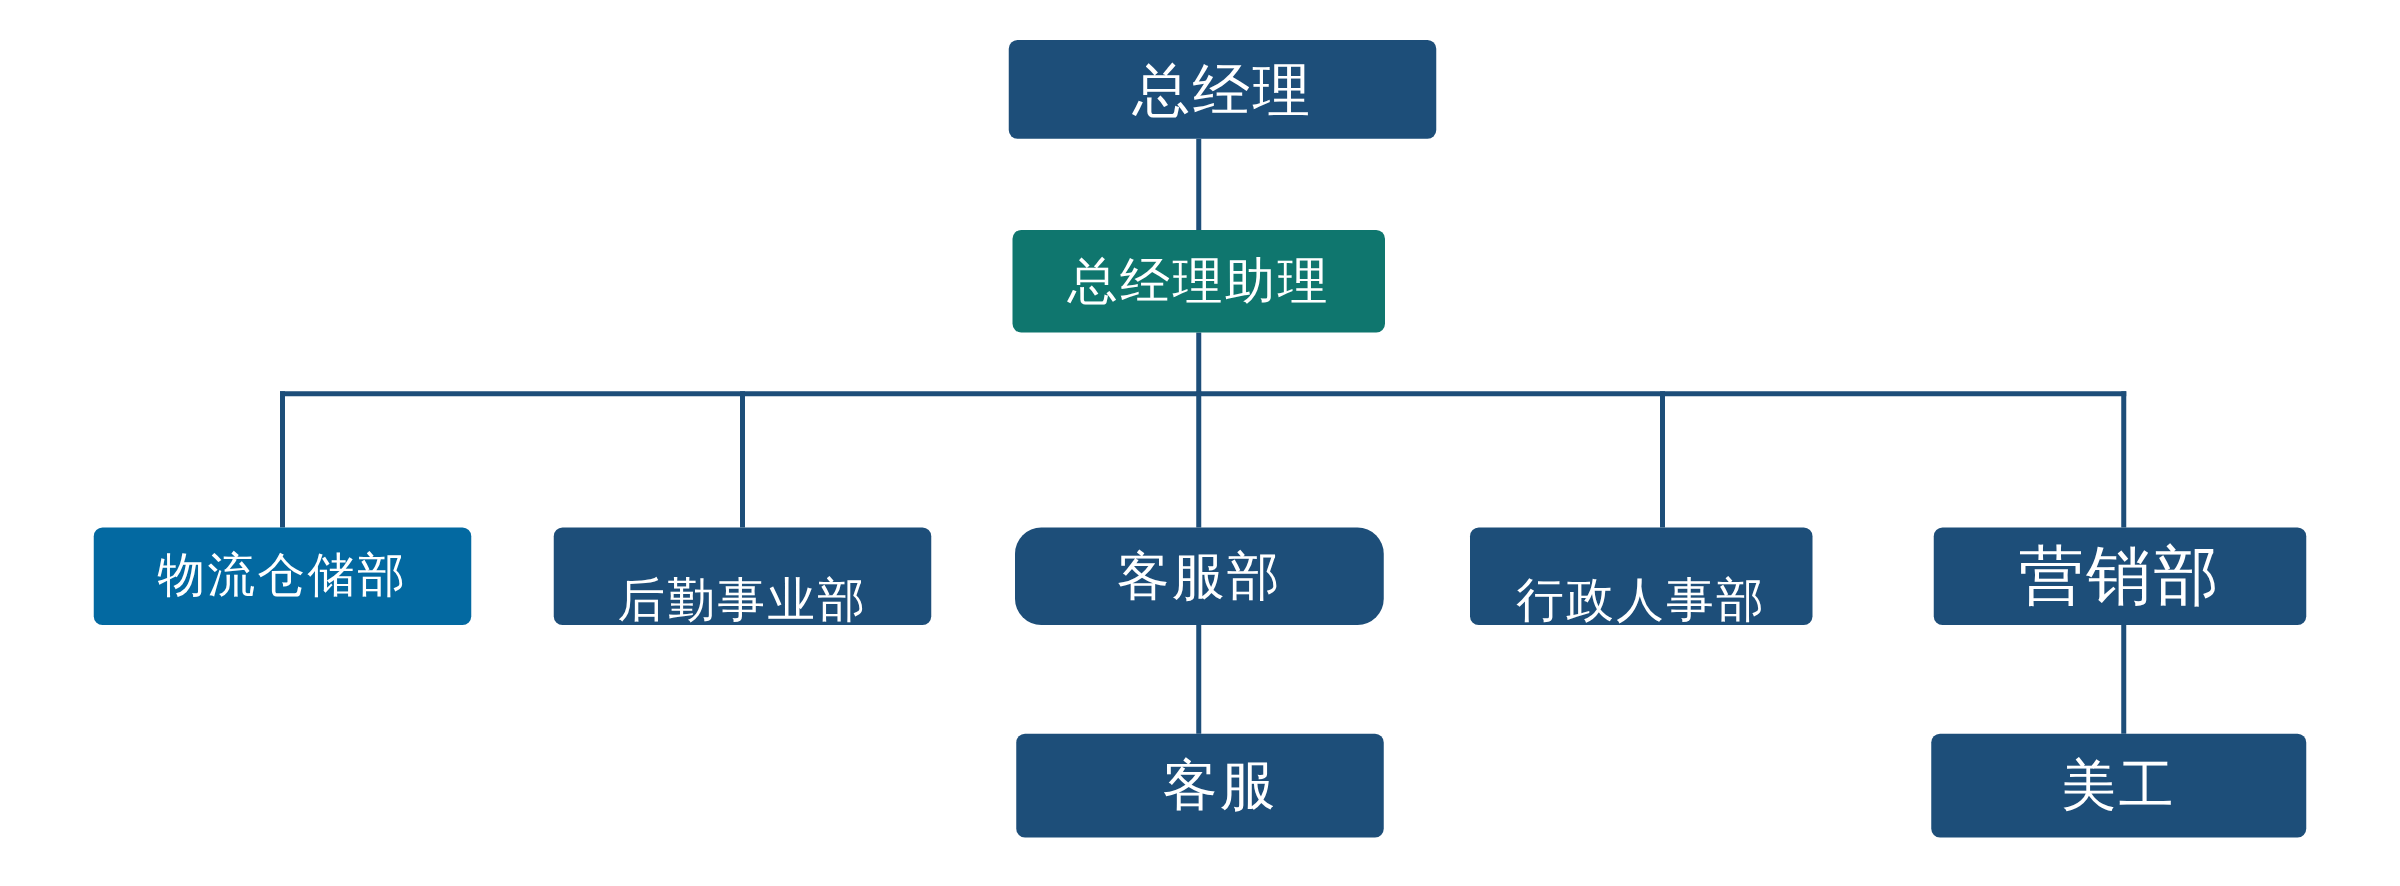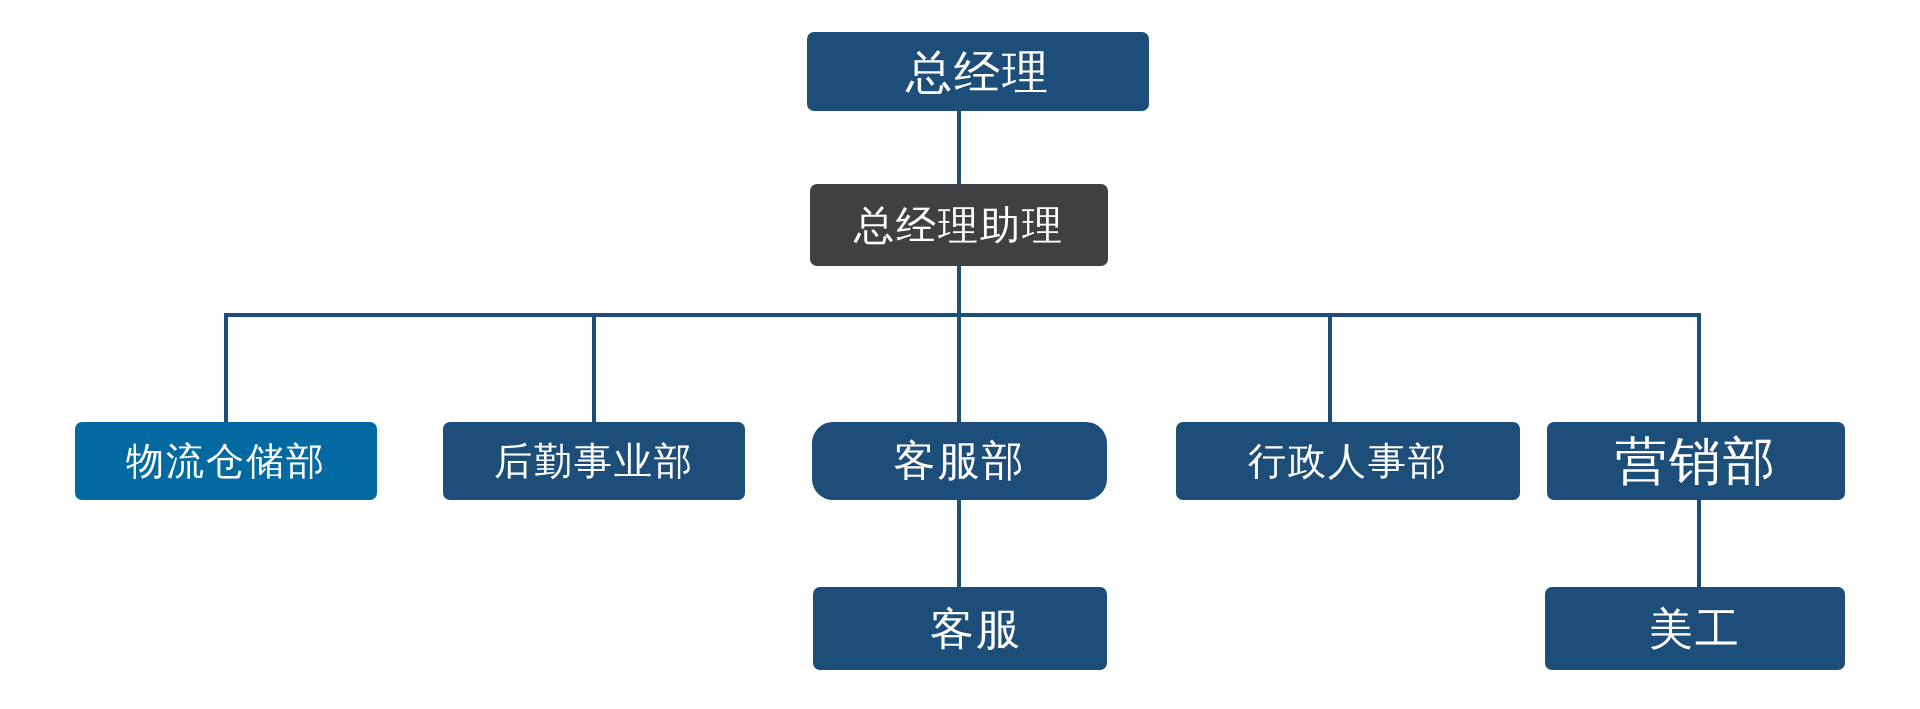--- a/index.html
+++ b/index.html
@@ -58,37 +58,37 @@
   <div class="connector v" style="left: 957px; top: 313px; width: 4px; height: 109px; background: rgb(29, 78, 121);"></div>
   <div class="connector v" style="left: 1328px; top: 313px; width: 4px; height: 109px; background: rgb(29, 78, 121);"></div>
   <div class="connector v" style="left: 1697px; top: 313px; width: 4px; height: 109px; background: rgb(29, 78, 121);"></div>
   <div class="connector v" style="left: 957px; top: 500px; width: 4px; height: 87px; background: rgb(29, 78, 121);"></div>
   <div class="connector v" style="left: 1697px; top: 500px; width: 4px; height: 87px; background: rgb(29, 78, 121);"></div>
 
   <div class="node-box" style="left: 807px; top: 32px; width: 342px; height: 79px; background: rgb(29, 78, 121); color: rgb(255, 255, 255);">
     <span class="node-label" style="font-size: 46px;">总经理</span>
   </div>
 
-  <div class="node-box" style="left: 810px; top: 184px; width: 298px; height: 82px; background: #404040; color: rgb(255, 255, 255);">
+  <div class="node-box" style="left: 810px; top: 184px; width: 298px; height: 82px; background: #0f766e; color: rgb(255, 255, 255);">
     <span class="node-label" style="font-size: 40px;">总经理助理</span>
   </div>
 
   <div class="node-box" style="left: 75px; top: 422px; width: 302px; height: 78px; background: #0369a1; color: rgb(255, 255, 255);">
     <span class="node-label" style="font-size: 38px;">物流仓储部</span>
   </div>
 
-  <div class="node-box" style="left: 443px; top: 422px; width: 302px; height: 78px; background: rgb(29, 78, 121); color: rgb(255, 255, 255);">
+  <div class="node-box" style="left: 443px; top: 422px; width: 302px; height: 78px; background: rgb(29, 78, 121); color: rgb(255, 255, 255); align-items: flex-end;">
     <span class="node-label" style="font-size: 38px;">后勤事业部</span>
   </div>
 
   <div class="node-box" style="left: 812px; top: 422px; width: 295px; height: 78px; background: rgb(29, 78, 121); color: rgb(255, 255, 255); border-radius: 21px;">
     <span class="node-label" style="font-size: 42px;">客服部</span>
   </div>
 
-  <div class="node-box" style="left: 1176px; top: 422px; width: 344px; height: 78px; background: rgb(29, 78, 121); color: rgb(255, 255, 255);">
+  <div class="node-box" style="left: 1176px; top: 422px; width: 274px; height: 78px; background: rgb(29, 78, 121); color: rgb(255, 255, 255); align-items: flex-end;">
     <span class="node-label" style="font-size: 38px;">行政人事部</span>
   </div>
 
   <div class="node-box" style="left: 1547px; top: 422px; width: 298px; height: 78px; background: rgb(29, 78, 121); color: rgb(255, 255, 255);">
     <span class="node-label" style="font-size: 52px;">营销部</span>
   </div>
 
   <div class="node-box" style="left: 813px; top: 587px; width: 294px; height: 83px; background: rgb(29, 78, 121); color: rgb(255, 255, 255); padding-left: 32px;">
     <span class="node-label" style="font-size: 44px;">客服</span>
   </div>

